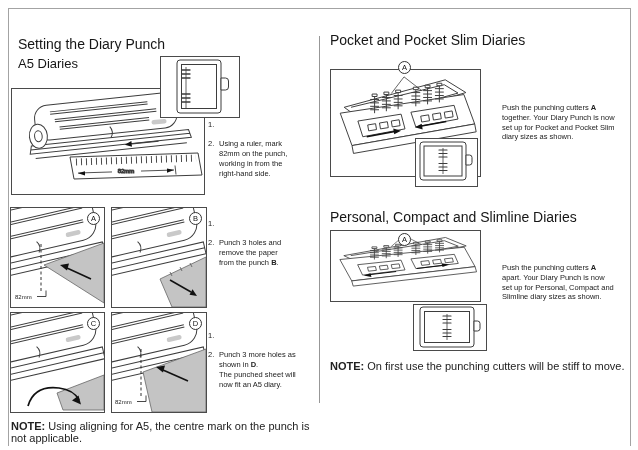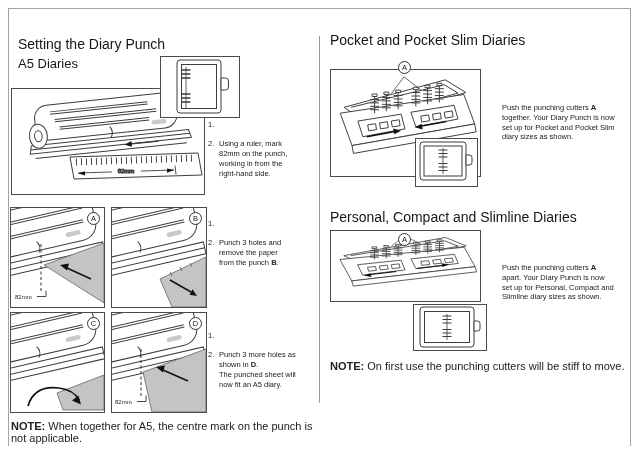--- a/index.html
+++ b/index.html
@@ -194,21 +194,21 @@
     <div class="step">
       <span class="num">2.</span>
       <span class="sbody"><span>Punch 3 more holes as
 shown in </span><span style="font-weight: bold;">D</span><span>.
 The punched sheet will
 now fit an A5 diary.</span></span>
     </div>
   </div>
 
   <div class="note" style="left:11px;top:420px;width:305px">
-    <b>NOTE:</b><span> When together for A5, the centre mark on the punch is not applicable.</span>
+    <b>NOTE:</b><span> Using aligning for A5, the centre mark on the punch is not applicable.</span>
   </div>
 
   <div class="h1" style="left:330px;top:32px">Pocket and Pocket Slim Diaries</div>
 
   <div class="dbox" style="left:330px;top:69px;width:151px;height:108px">
     <svg width="149" height="106" viewBox="0 0 151 108">
       <use href="#openpunch"></use>
       <path d="M36,68 L66,62.5" stroke="#111" stroke-width="1.5" fill="none"></path>
       <path d="M71,62 L63,59.7 L64,65.5 Z" fill="#111"></path>
       <path d="M117,52.5 L89,57.5" stroke="#111" stroke-width="1.5" fill="none"></path>

